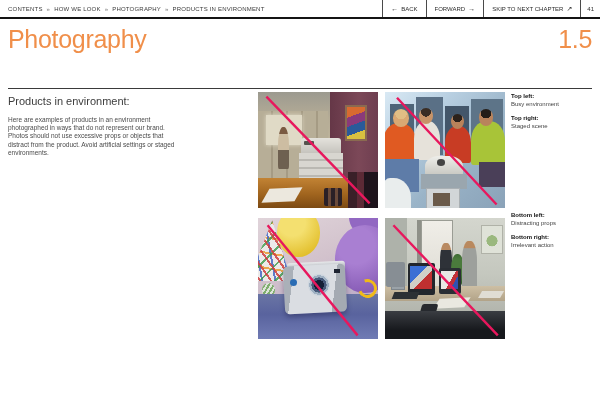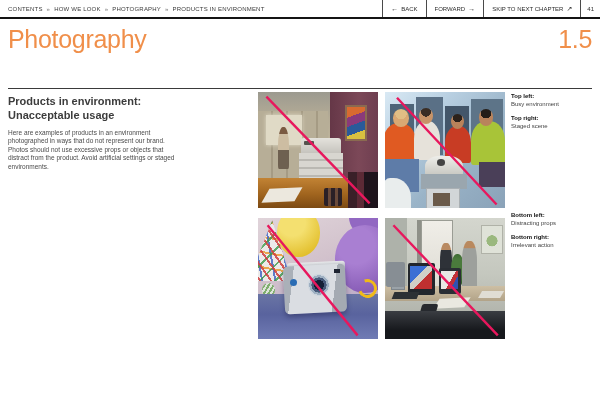--- a/index.html
+++ b/index.html
@@ -23,21 +23,21 @@
 
   
   .masthead{position:absolute;top:26px;left:8px;right:8px;display:flex;
             justify-content:space-between;align-items:flex-start;}
   .masthead .title,.masthead .secno{font-size:25px;font-weight:300;
             letter-spacing:-.3px;color:#F08F4A;line-height:1.1;}
   .rule{position:absolute;top:88px;left:8px;right:8px;border-top:1px solid #3a3a3a;}
 
   
   .article{position:absolute;left:8px;top:95px;width:186px;}
-  .article h2{margin:0;font-size:11px;font-weight:700;color:#3c3c3c;line-height:13.5px;}
+  .article h2{margin:0;font-size:11px;font-weight:400;color:#3c3c3c;line-height:13.5px;}
   .article p{margin:7px 0 0 0;font-size:6.5px;line-height:8.4px;color:#4a4a4a;width:178px;}
 
   
   .grid{position:absolute;left:258px;top:92px;width:247px;}
   .tile{position:absolute;width:120px;overflow:hidden;background:#ccc;}
   #tile-busy{left:0;top:0;height:116px;}
   #tile-staged{left:127px;top:0;height:116px;}
   #tile-props{left:0;top:126px;height:121px;}
   #tile-action{left:127px;top:126px;height:121px;}
   .slash{position:absolute;inset:0;width:100%;height:100%;z-index:9;}
@@ -193,21 +193,21 @@
   </div>
 
   <div class="masthead">
     <div class="title">Photography</div>
     <div class="secno">1.5</div>
   </div>
   <div class="rule"></div>
 
   <div class="article">
     <h2><span>Products in environment:</span><br>
-        <span>Unacceptable usage</span></h2>
+        </h2>
     <p>Here are examples of products in an environment photographed in ways that do not represent our brand. Photos should not use excessive props or objects that distract from the product. Avoid artificial settings or staged environments.</p>
   </div>
 
   <div class="grid">
 
     <div class="tile" id="tile-busy">
       <div class="ab t1-bg"></div>
       <div class="ab t1-panels"></div>
       <div class="ab t1-window"></div>
       <div class="ab t1-person"></div>

